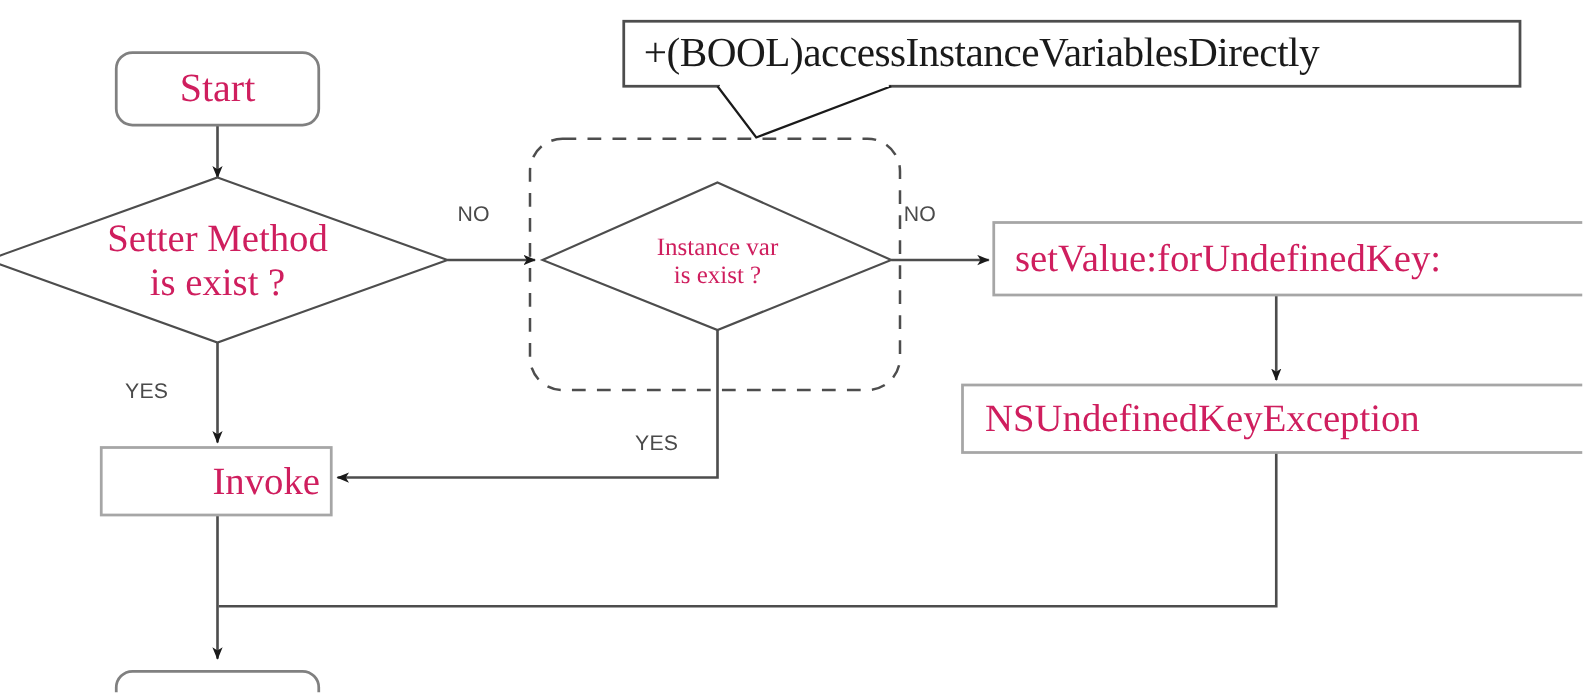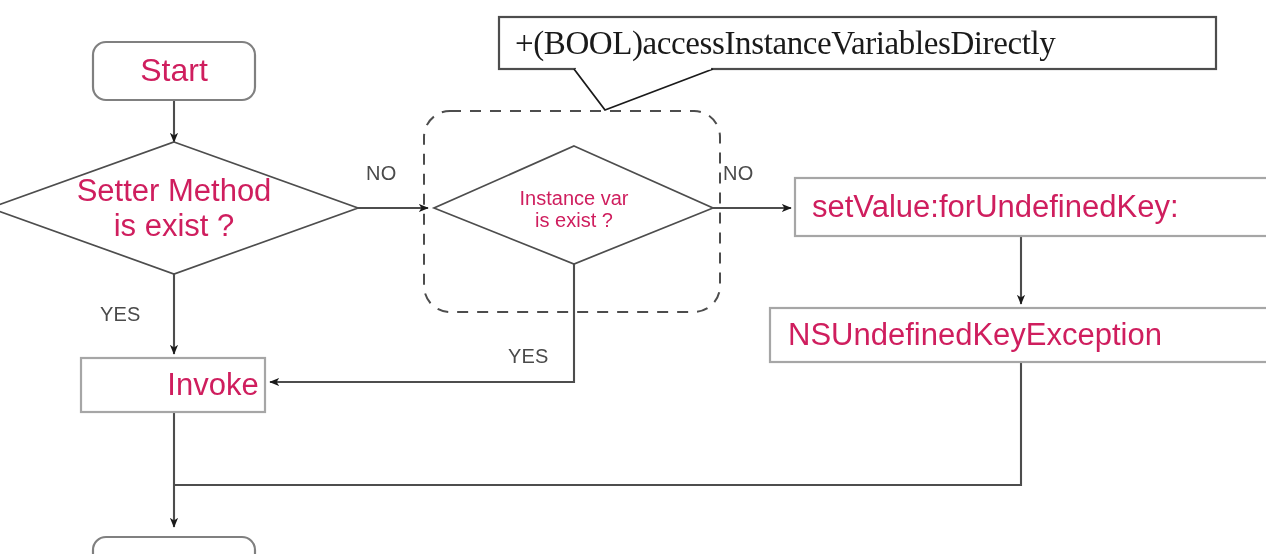--- a/index.html
+++ b/index.html
@@ -23,31 +23,31 @@
     height: 554px;
     overflow: visible;
   }
   .node-label {
     position: absolute;
     display: flex;
     align-items: center;
     justify-content: center;
     text-align: center;
     color: #cf1e5e;
-    font-family: Liberation Sans, sans-serif;
+    font-family: Liberation Serif, serif;
     line-height: 1.12;
     white-space: pre-line;
     pointer-events: none;
     border-radius: 19px;
   }
   .edge-label {
     position: absolute;
     color: #4a4a4a;
     font-family: "Liberation Sans", sans-serif;
-    font-size: 20px;
+    font-size: 17px;
     letter-spacing: 0.2px;
   }
   .callout-label {
     position: absolute;
     color: #1a1a1a;
     font-family: Liberation Serif, serif;
     font-size: 33px;
     letter-spacing: -0.4px;
     white-space: nowrap;
   }

